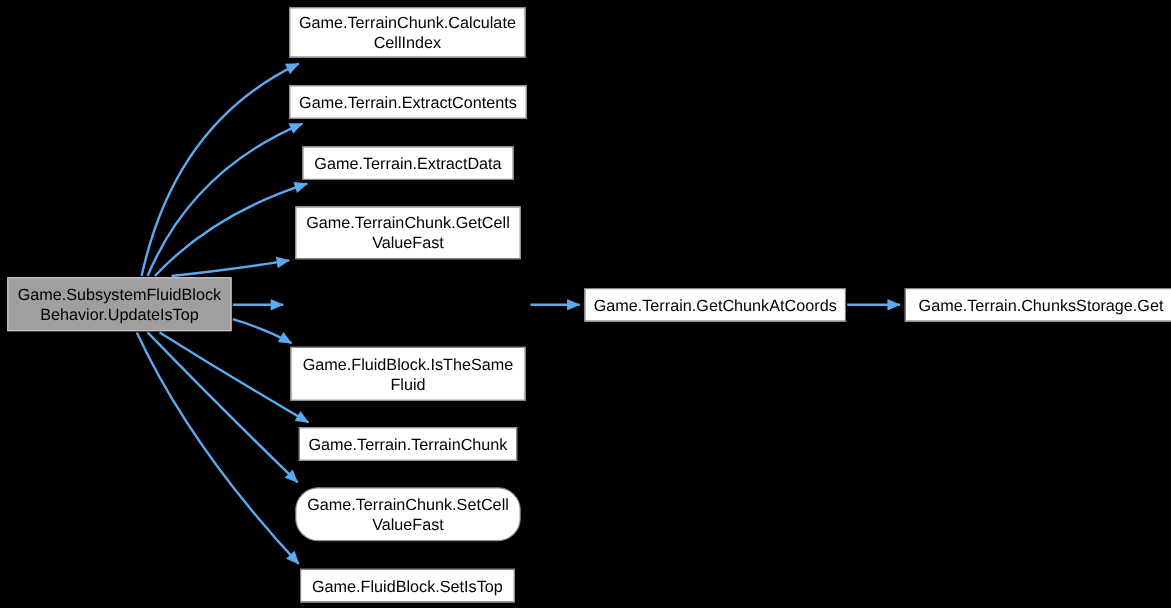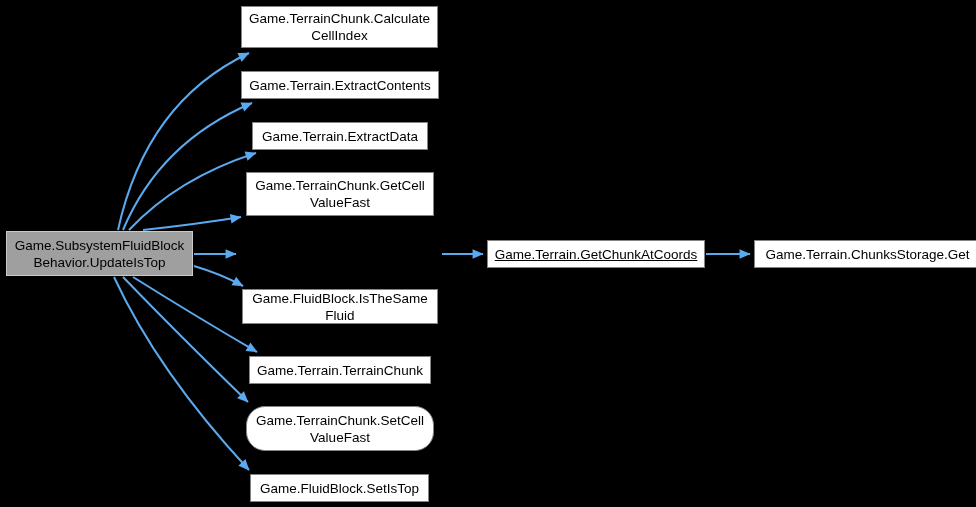--- a/index.html
+++ b/index.html
@@ -88,33 +88,33 @@
     <div class="node" style="left: 241px; top: 71px; width: 198px; height: 28px; align-items: center;">
       <span>Game.Terrain.ExtractContents</span>
     </div>
     <div class="node" style="left: 252px; top: 122px; width: 176px; height: 28px;">
       <span>Game.Terrain.ExtractData</span>
     </div>
     <div class="node" style="left: 246px; top: 172px; width: 188px; height: 44px;">
       <span>Game.TerrainChunk.GetCell</span>
       <span>ValueFast</span>
     </div>
-    <div class="node" style="left: 242px; top: 289px; width: 196px; height: 35px;">
+    <div class="node" style="left: 242px; top: 289px; width: 196px; height: 45px;">
       <span>Game.FluidBlock.IsTheSame</span>
       <span>Fluid</span>
     </div>
     <div class="node" style="left: 249px; top: 356px; width: 182px; height: 28px;">
       <span>Game.Terrain.TerrainChunk</span>
     </div>
     <div class="node" style="left: 246px; top: 406px; width: 188px; height: 45px; border-radius: 19px;">
       <span>Game.TerrainChunk.SetCell</span>
       <span>ValueFast</span>
     </div>
     <div class="node" style="left: 250px; top: 474px; width: 179px; height: 28px;">
       <span>Game.FluidBlock.SetIsTop</span>
     </div>
-    <div class="node" style="left: 487px; top: 240px; width: 218px; height: 28px; text-decoration: underline;">
+    <div class="node" style="left: 487px; top: 240px; width: 218px; height: 28px;">
       <span>Game.Terrain.GetChunkAtCoords</span>
     </div>
     <div class="node" style="left: 754px; top: 240px; width: 227px; height: 28px;">
       <span>Game.Terrain.ChunksStorage.Get</span>
     </div>
   </div>
 
 </body></html>

